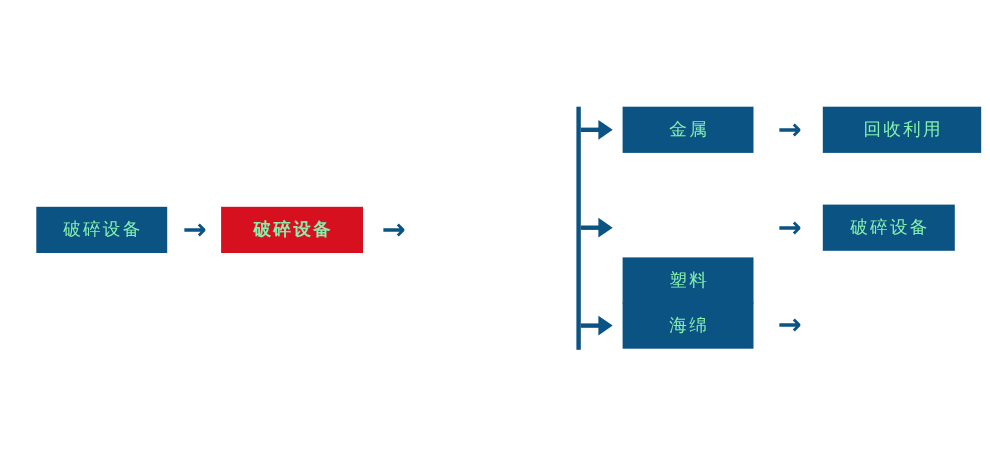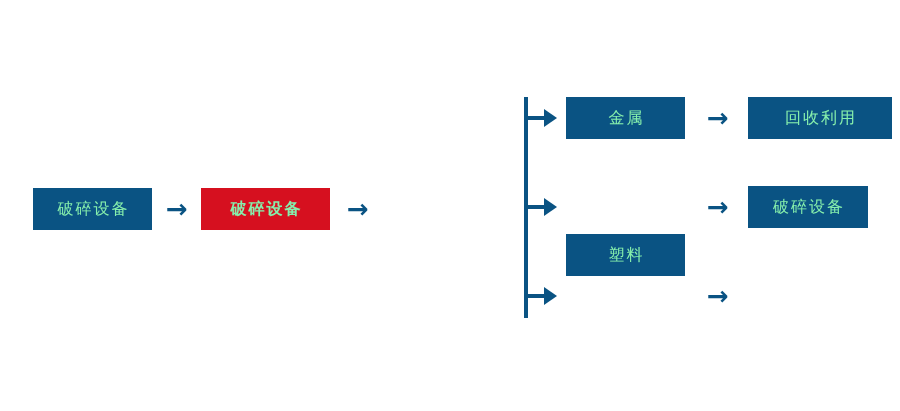--- a/index.html
+++ b/index.html
@@ -136,17 +136,18 @@
   <div class="arrow" id="arrow-m1">→</div>
 
   <div class="node blue" id="node-recycle">回收利用</div>
 
   <div class="node blue" id="node-plastic">塑料</div>
 
   <div class="arrow" id="arrow-m2">→</div>
 
   <div class="node blue" id="node-repastic">破碎设备</div>
 
+  <div class="node blue" id="node-sponge">海绵</div>
 
   <div class="arrow" id="arrow-m3">→</div>
 
 
 </div>
 
 </body></html>

